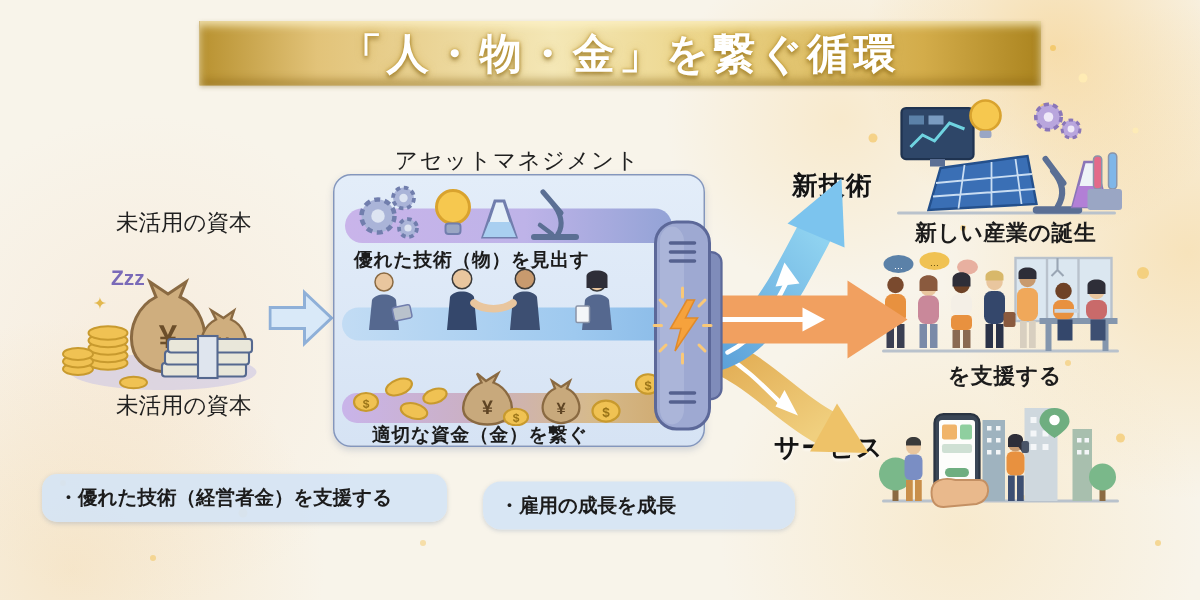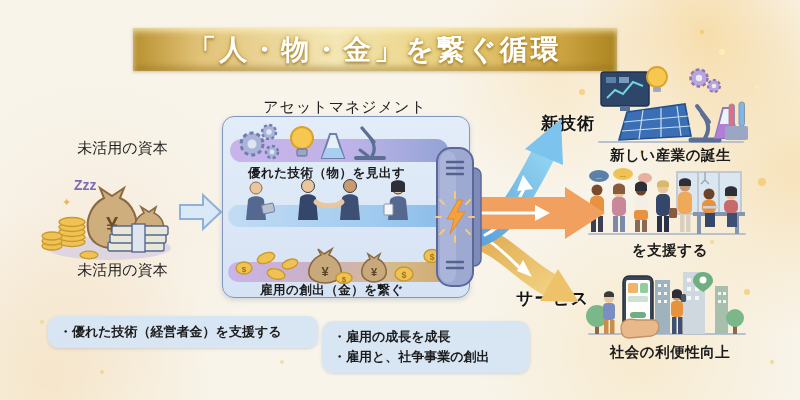--- a/index.html
+++ b/index.html
@@ -21,38 +21,38 @@
       -6px 40px 0 1px rgba(243,200,104,.8), 30px 80px 0 rgba(243,200,104,.7),
       60px 150px 0 2px rgba(243,200,104,.75), 10px 210px 0 rgba(243,200,104,.6),
       45px 260px 0 1px rgba(243,200,104,.7), -20px 300px 0 rgba(243,200,104,.6),
       70px 330px 0 rgba(243,200,104,.65), -540px 310px 0 1px rgba(243,200,104,.55),
       -600px 340px 0 rgba(243,200,104,.6), -660px 290px 0 rgba(243,200,104,.5),
       -420px 330px 0 rgba(243,200,104,.5), -120px 60px 0 1px rgba(243,200,104,.7),
       -60px 120px 0 rgba(243,200,104,.6), -170px 250px 0 rgba(243,200,104,.45),
       20px 20px 0 1px rgba(255,236,180,.9), 55px 55px 0 rgba(255,236,180,.8);
   }
   .banner{
-    position:absolute;left:133px;top:28px;width:484px;height:43px;
+    position:absolute;left:133px;top:14px;width:561px;height:43px;
     background:linear-gradient(90deg,#b8912f 0%,#e2c379 14%,#f4e7b6 42%,#ecd58a 60%,#d3ac4a 86%,#ab841f 100%);
     box-shadow:inset 0 3px 6px rgba(255,245,205,.8), inset 0 -4px 6px rgba(130,95,15,.45), 0 1px 3px rgba(120,90,20,.35);
     display:flex;align-items:center;justify-content:center;
   }
   .banner-title{
     font-family:"Liberation Serif","DejaVu Serif",serif;font-weight:bold;font-size:28px;
     letter-spacing:3px;color:#fff;
     text-shadow:0 0 2px rgba(186,146,40,.95), 0 2px 3px rgba(110,78,8,.55), 0 0 6px rgba(200,160,60,.6);
   }
   .label{position:absolute;font-weight:normal;color:#1f1f1f;}
   .center-box{
     position:absolute;left:222px;top:116px;width:246px;height:180px;border-radius:12px;
     background:linear-gradient(180deg,#e3edf9,#d6e3f4);border:1.5px solid #8396bd;
     box-shadow:0 2px 5px rgba(90,110,150,.25);
   }
   .band{position:absolute;border-radius:14px;}
-  .band-label{position:absolute;font-weight:bold;font-size:12.5px;color:#1c1c1c;letter-spacing:.5px;margin-left:12px;}
+  .band-label{position:absolute;font-weight:bold;font-size:12.5px;color:#1c1c1c;letter-spacing:.5px;}
   .note-box{
     position:absolute;background:rgba(213,228,244,.92);border-radius:10px;
     padding:6px 11px;box-shadow:0 1px 3px rgba(120,140,170,.3);
   }
   .note-line{font-weight:bold;font-size:13px;line-height:20px;color:#1c1c1c;white-space:nowrap;}
   .out-label{position:absolute;font-weight:bold;font-size:17px;color:#141414;letter-spacing:1px;text-shadow:0 1px 2px rgba(255,255,255,.7);}
   .caption{position:absolute;font-weight:bold;font-size:14.5px;color:#1c1c1c;text-align:center;letter-spacing:.5px;}
   svg{display:block;}
 </style>
 </head>
@@ -193,21 +193,21 @@
         <text x="142" y="30" font-size="11" font-weight="bold" fill="#5e4424" text-anchor="middle">¥</text>
       </g>
       <g>
         <ellipse cx="172" cy="28" rx="9" ry="7" fill="#f0c253" stroke="#c89a2e" stroke-width="1.5"></ellipse>
         <text x="172" y="32" font-size="9" font-weight="bold" fill="#9a7418" text-anchor="middle">$</text>
         <ellipse cx="200" cy="10" rx="8" ry="6.5" fill="#f0c253" stroke="#c89a2e" stroke-width="1.4"></ellipse>
         <text x="200" y="14" font-size="8.5" font-weight="bold" fill="#9a7418" text-anchor="middle">$</text>
       </g>
     </svg>
   </div>
-  <div class="band-label" style="left:248px;top:282px;">雇用の創出（金）を繋ぐ</div>
+  <div class="band-label" style="left:248px;top:282px;">適切な資金（金）を繋ぐ</div>
 
   <div style="position:absolute;left:455px;top:85px;z-index:1;">
     <svg width="165" height="230" viewBox="0 0 165 230">
       <defs>
         <linearGradient id="gb" x1="0" y1="1" x2="1" y2="0">
           <stop offset="0" stop-color="#5a9fd8"></stop>
             <stop offset="1" stop-color="#8fd2f0"></stop>
         </linearGradient>
         <linearGradient id="gg" x1="0" y1="0" x2="1" y2="1">
           <stop offset="0" stop-color="#e0a84e"></stop>
@@ -246,21 +246,21 @@
       </g>
       <g>
         <g stroke="#f9c878" stroke-width="2" stroke-linecap="round">
           <path d="M20 52 L20 46 M20 90 L20 96 M6 71 L1 71 M34 71 L39 71 M9 58 L5 54 M31 58 L35 54 M9 84 L5 88 M31 84 L35 88"></path>
         </g>
         <polygon points="23,54 12,73 19,73 15,88 30,66 22,66 28,54" fill="#f6a23c" stroke="#e08a2a" stroke-width="1"></polygon>
       </g>
     </svg>
   </div>
 
-  <div class="out-label" style="left:528px;top:112px;margin-left:13px;">新技術</div>
+  <div class="out-label" style="left:528px;top:112px;">新技術</div>
   <div class="out-label" style="left:534px;top:201px;">雇用</div>
   <div class="out-label" style="left:516px;top:287px;">サービス</div>
 
   <div style="position:absolute;left:593px;top:64px;">
     <svg width="155" height="84" viewBox="0 0 155 84">
       <path d="M6 78 L150 78" stroke="#b9c2cc" stroke-width="2" stroke-linecap="round"></path>
       <g>
         <rect x="8" y="8" width="48" height="34" rx="3" fill="#2e4668" stroke="#1f3350" stroke-width="1.5"></rect>
         <path d="M14 34 L22 26 L30 30 L40 18 L50 22" stroke="#6fd3e0" stroke-width="2" fill="none"></path>
         <rect x="13" y="13" width="10" height="6" fill="#5b81a8"></rect>
@@ -414,22 +414,20 @@
       <g>
         <circle cx="92" cy="26" r="5" fill="#c89a6e"></circle>
           <path d="M87 23 C87 18 97 18 97 23 L97 32 L94 28 L87 28 Z" fill="#2e2e38"></path>
         <rect x="86" y="31" width="12" height="16" rx="4" fill="#e8913f"></rect>
           <rect x="87" y="47" width="4.5" height="17" fill="#3d4f72"></rect>
           <rect x="93" y="47" width="4.5" height="17" fill="#3d4f72"></rect>
         <rect x="96" y="24" width="5" height="8" rx="1.5" fill="#4a5568"></rect>
       </g>
     </svg>
   </div>
-  <div class="caption" style="left:600px;top:343px;width:140px;">社会の利便性向上</div>
-
-  <div class="note-box" style="left:48px;top:316px;width:248px;">
+
+  <div class="note-box" style="left:28px;top:316px;width:248px;">
     <div class="note-line">・優れた技術（経営者金）を支援する</div>
   </div>
   <div class="note-box" style="left:322px;top:321px;width:186px;border-radius:12px;">
     <div class="note-line">・雇用の成長を成長</div>
-    <div class="note-line">・雇用と、社争事業の創出</div>
   </div>
 </div>
 
 </body></html>

